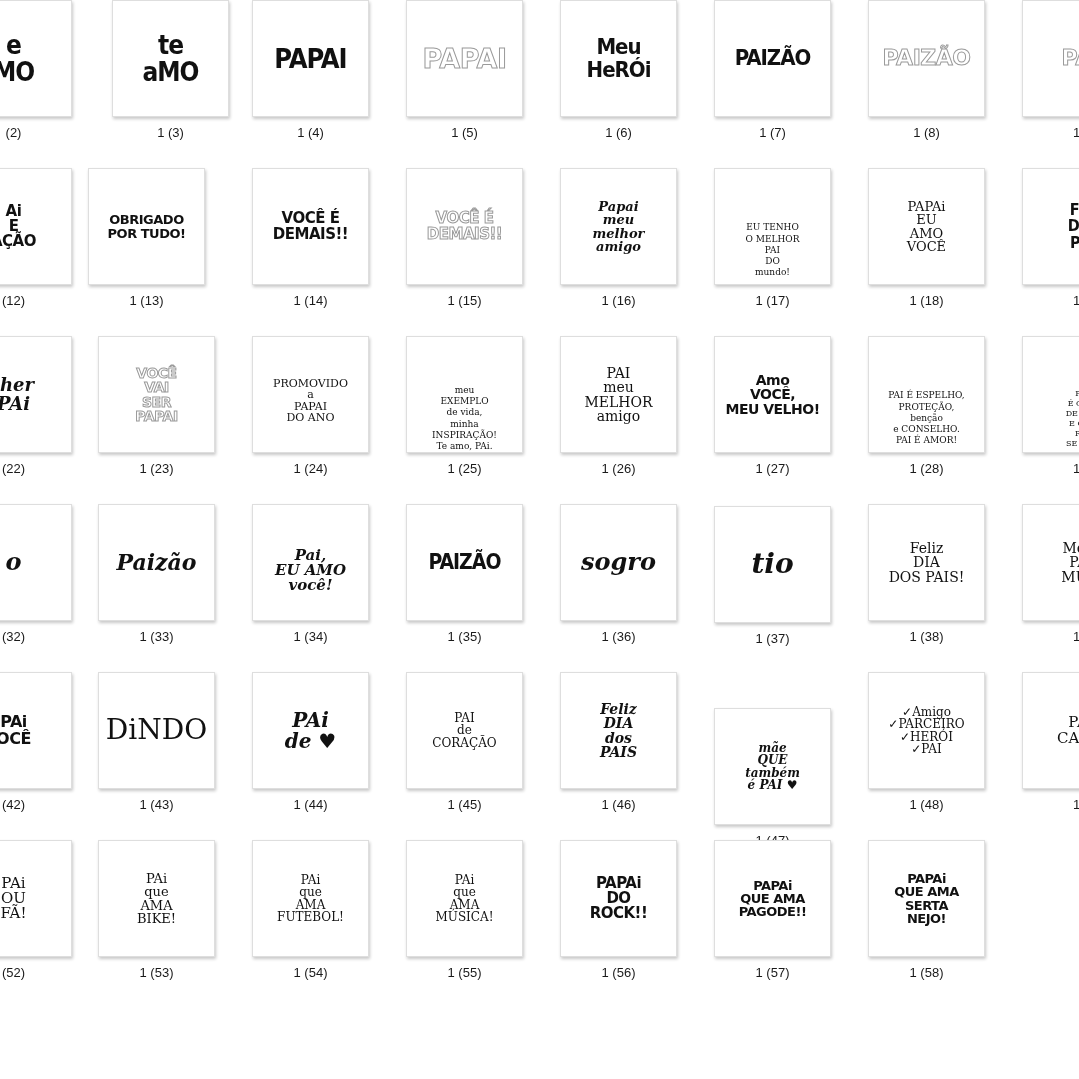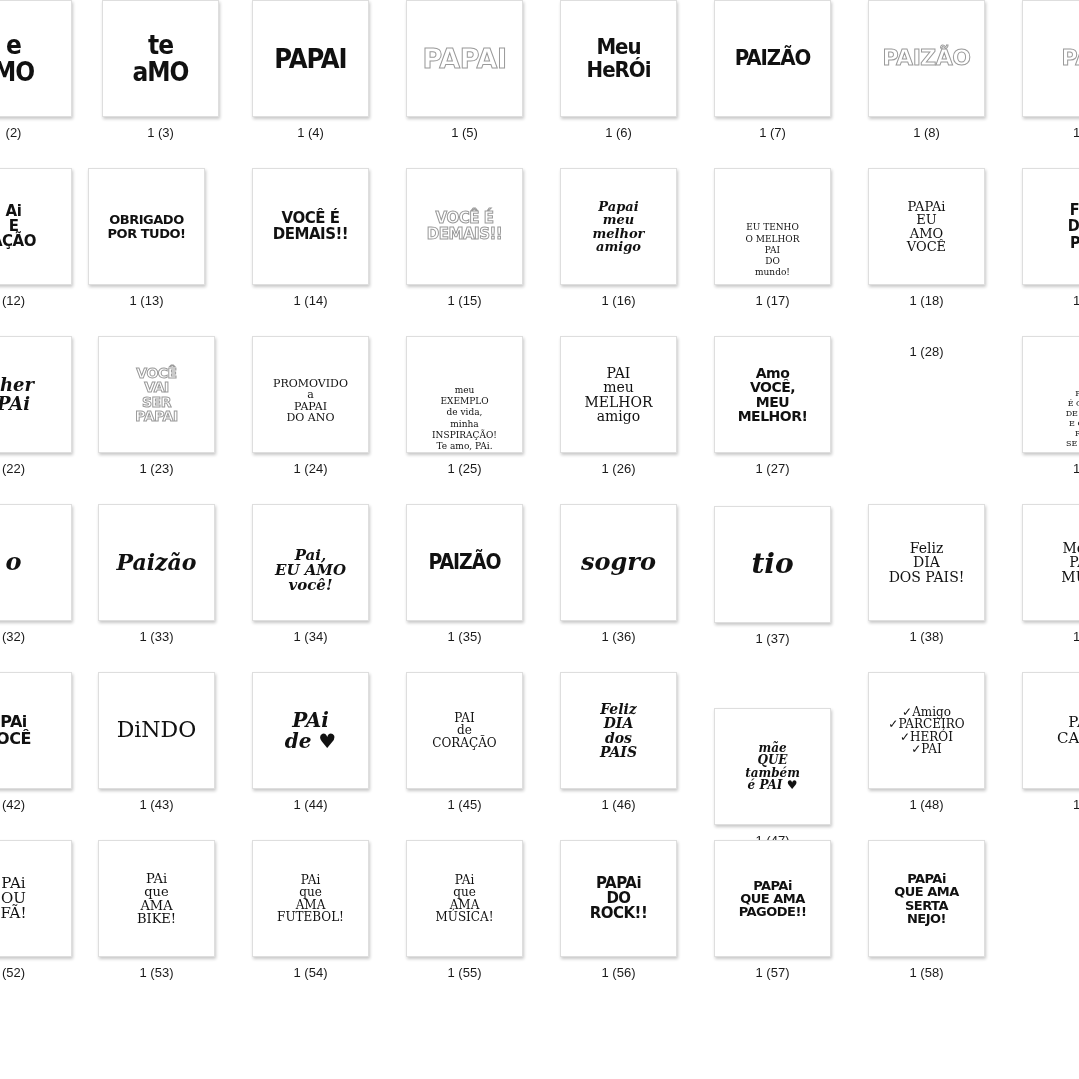--- a/index.html
+++ b/index.html
@@ -91,21 +91,21 @@
 <div id="grid">
     <div class="cell" style="left: -45px; top: 0px;">
       <div class="thumb">
         <div class="art s-heavy" style="font-size: 26px;">
           <span class="l">e</span>
           <span class="l">MO</span>
         </div>
       </div>
       <div class="caption">(2)</div>
     </div>
-    <div class="cell" style="left: 102px; top: 0px;">
+    <div class="cell" style="left: 112px; top: 0px;">
       <div class="thumb">
         <div class="art s-heavy" style="font-size: 26px;">
           <span class="l">te</span>
           <span class="l">aMO</span>
         </div>
       </div>
       <div class="caption">1 (3)</div>
     </div>
     <div class="cell" style="left: 252px; top: 0px;">
       <div class="thumb">
@@ -290,26 +290,35 @@
           <span class="l">amigo</span>
         </div>
       </div>
       <div class="caption">1 (26)</div>
     </div>
     <div class="cell" style="left: 714px; top: 336px;">
       <div class="thumb">
         <div class="art s-bold" style="font-size: 14px;">
           <span class="l">Amo</span>
           <span class="l">VOCÊ,</span>
-          <span class="l">MEU MELHOR!</span>
+          <span class="l">MEU VELHO!</span>
         </div>
       </div>
       <div class="caption">1 (27)</div>
     </div>
     <div class="cell" style="left: 868px; top: 336px;">
+      <div class="thumb">
+        <div class="art s-small" style="font-size: 9px;">
+          <span class="l">PAI É ESPELHO,</span>
+          <span class="l">PROTEÇÃO,</span>
+          <span class="l">benção</span>
+          <span class="l">e CONSELHO.</span>
+          <span class="l">PAI É AMOR!</span>
+        </div>
+      </div>
       <div class="caption">1 (28)</div>
     </div>
     <div class="cell" style="left: 1022px; top: 336px;">
       <div class="thumb">
         <div class="art s-small" style="font-size: 8px;">
           <span class="l">PA</span>
           <span class="l">É O M</span>
           <span class="l">DE UM</span>
           <span class="l">E O P</span>
           <span class="l">Ru</span>
@@ -392,21 +401,21 @@
       <div class="thumb">
         <div class="art s-bold" style="font-size: 16px;">
           <span class="l">PAi</span>
           <span class="l">OCÊ</span>
         </div>
       </div>
       <div class="caption">(42)</div>
     </div>
     <div class="cell" style="left: 98px; top: 672px;">
       <div class="thumb">
-        <div class="art s-hand" style="font-size: 22px;">
+        <div class="art s-hand" style="font-size: 28px;">
           <span class="l">DiNDO</span>
         </div>
       </div>
       <div class="caption">1 (43)</div>
     </div>
     <div class="cell" style="left: 252px; top: 672px;">
       <div class="thumb">
         <div class="art s-script" style="font-size: 20px;">
           <span class="l">PAi</span>
           <span class="l">de ♥</span>

